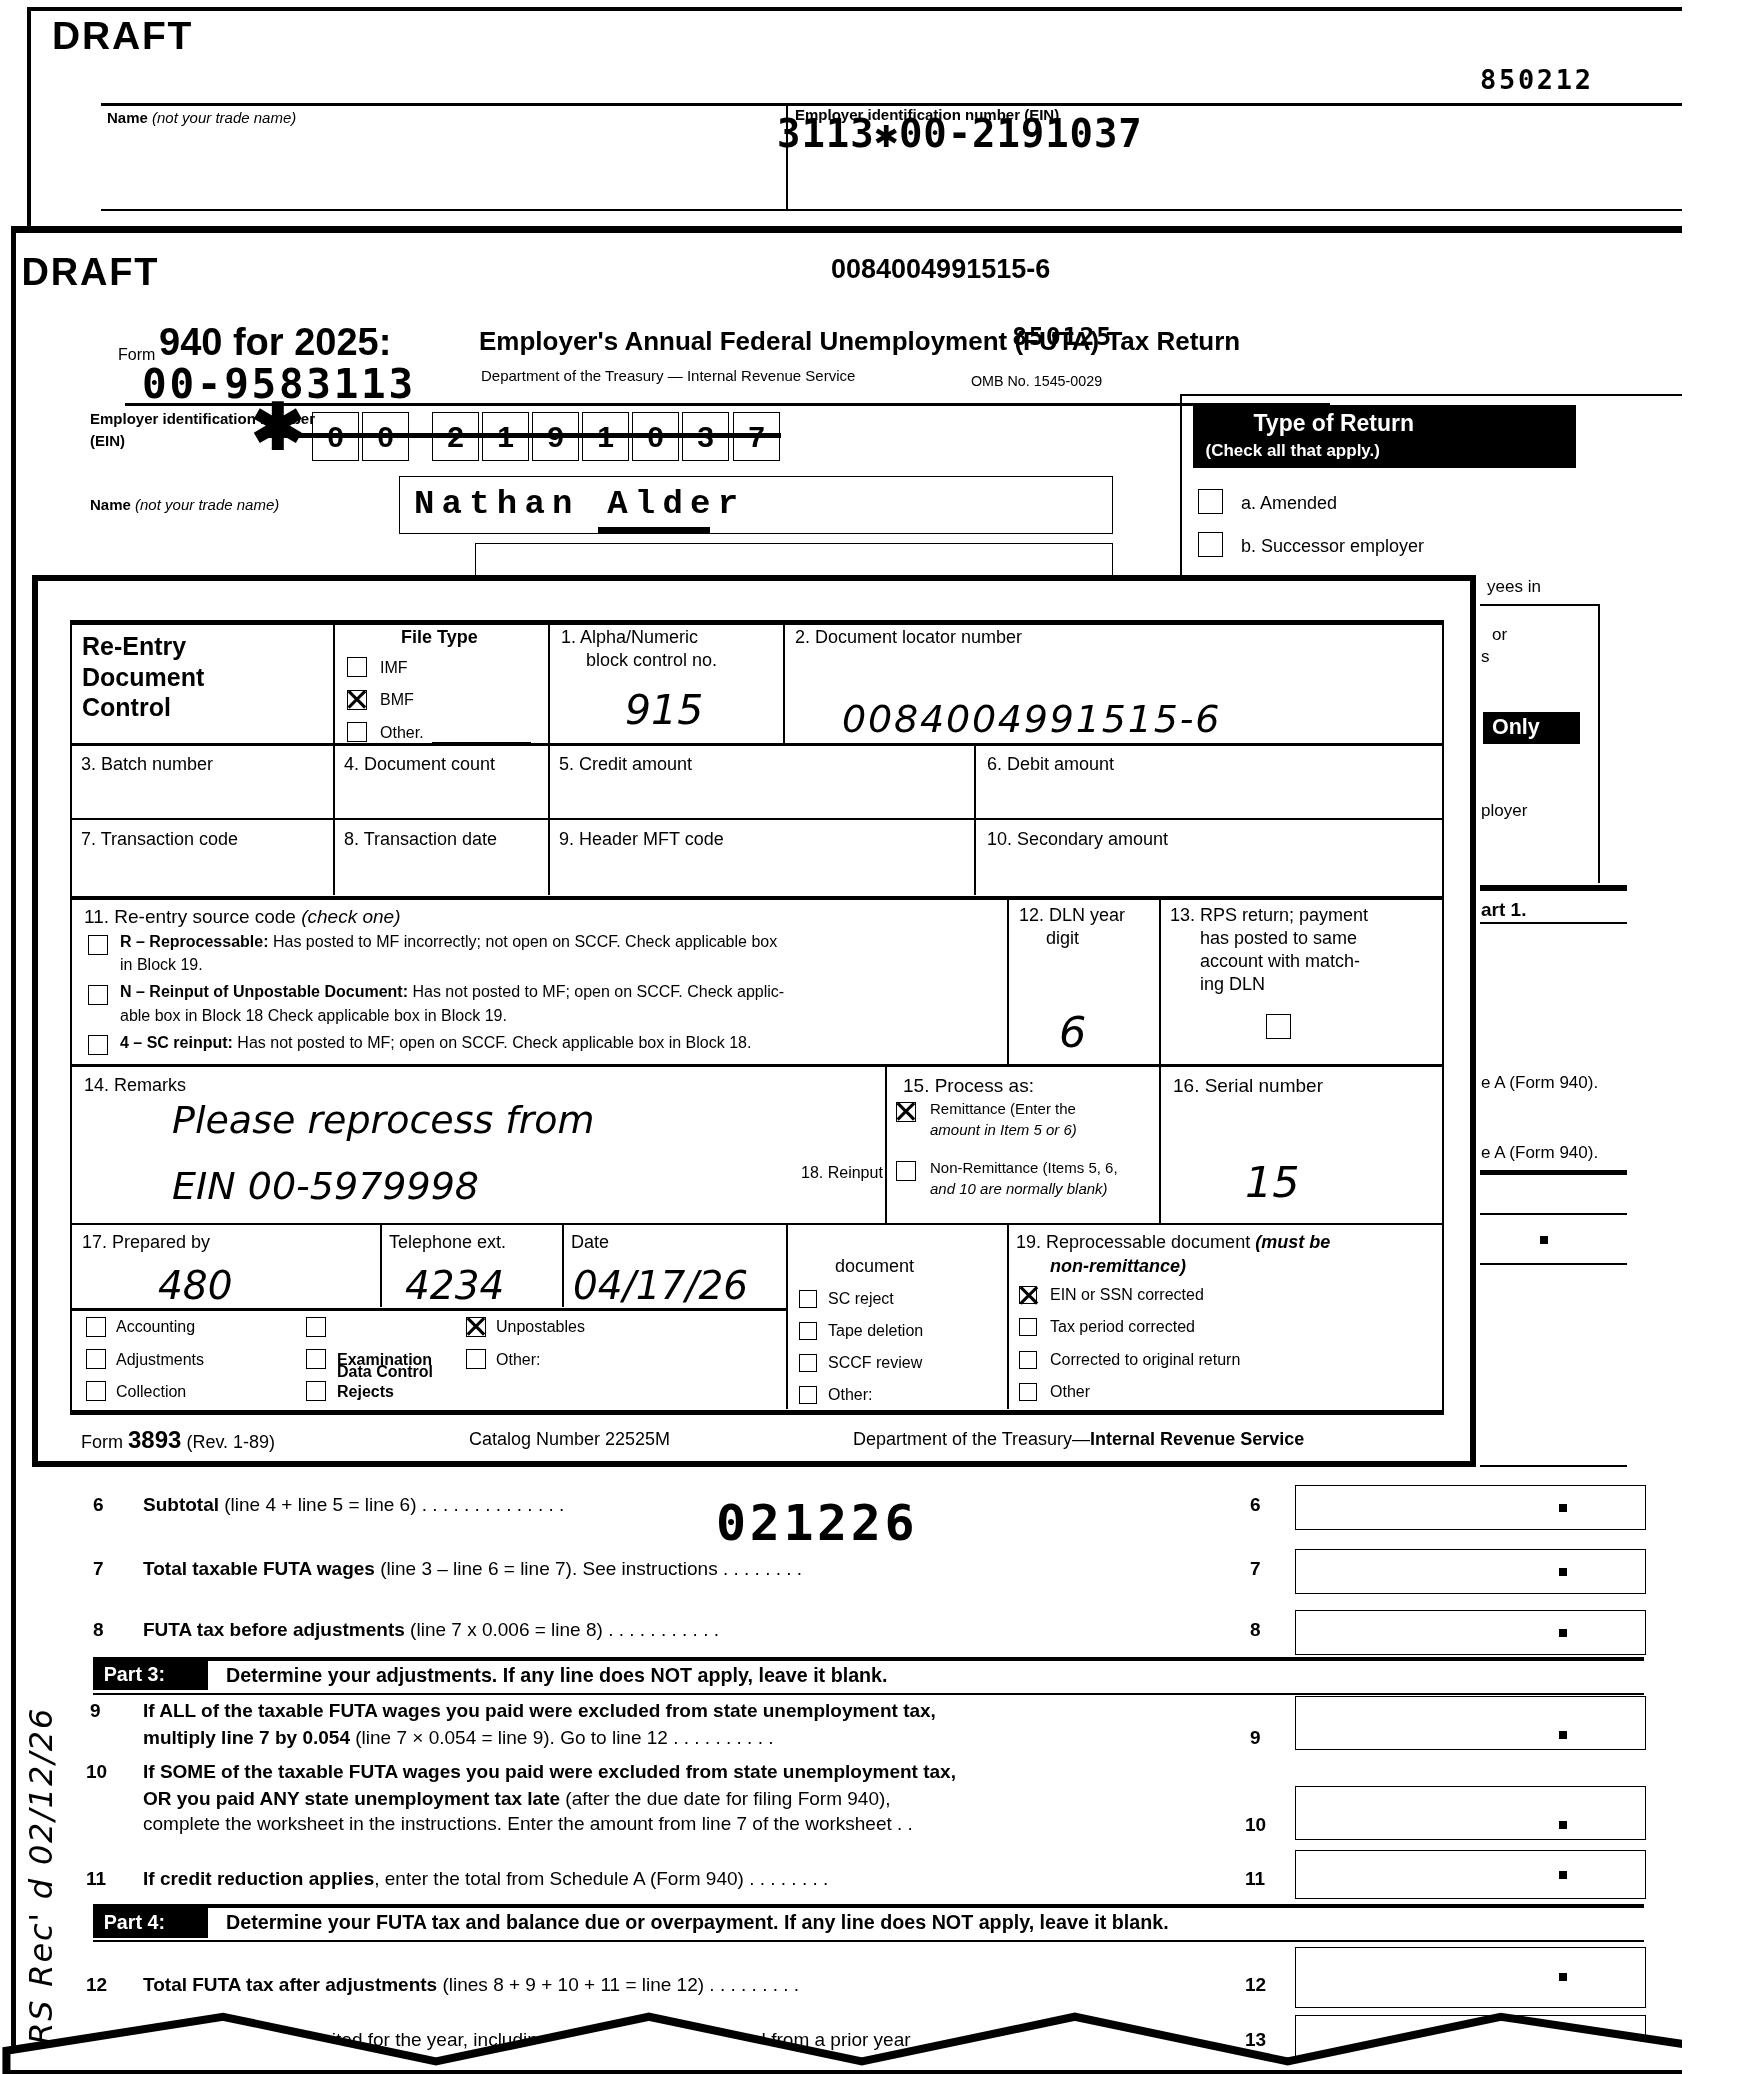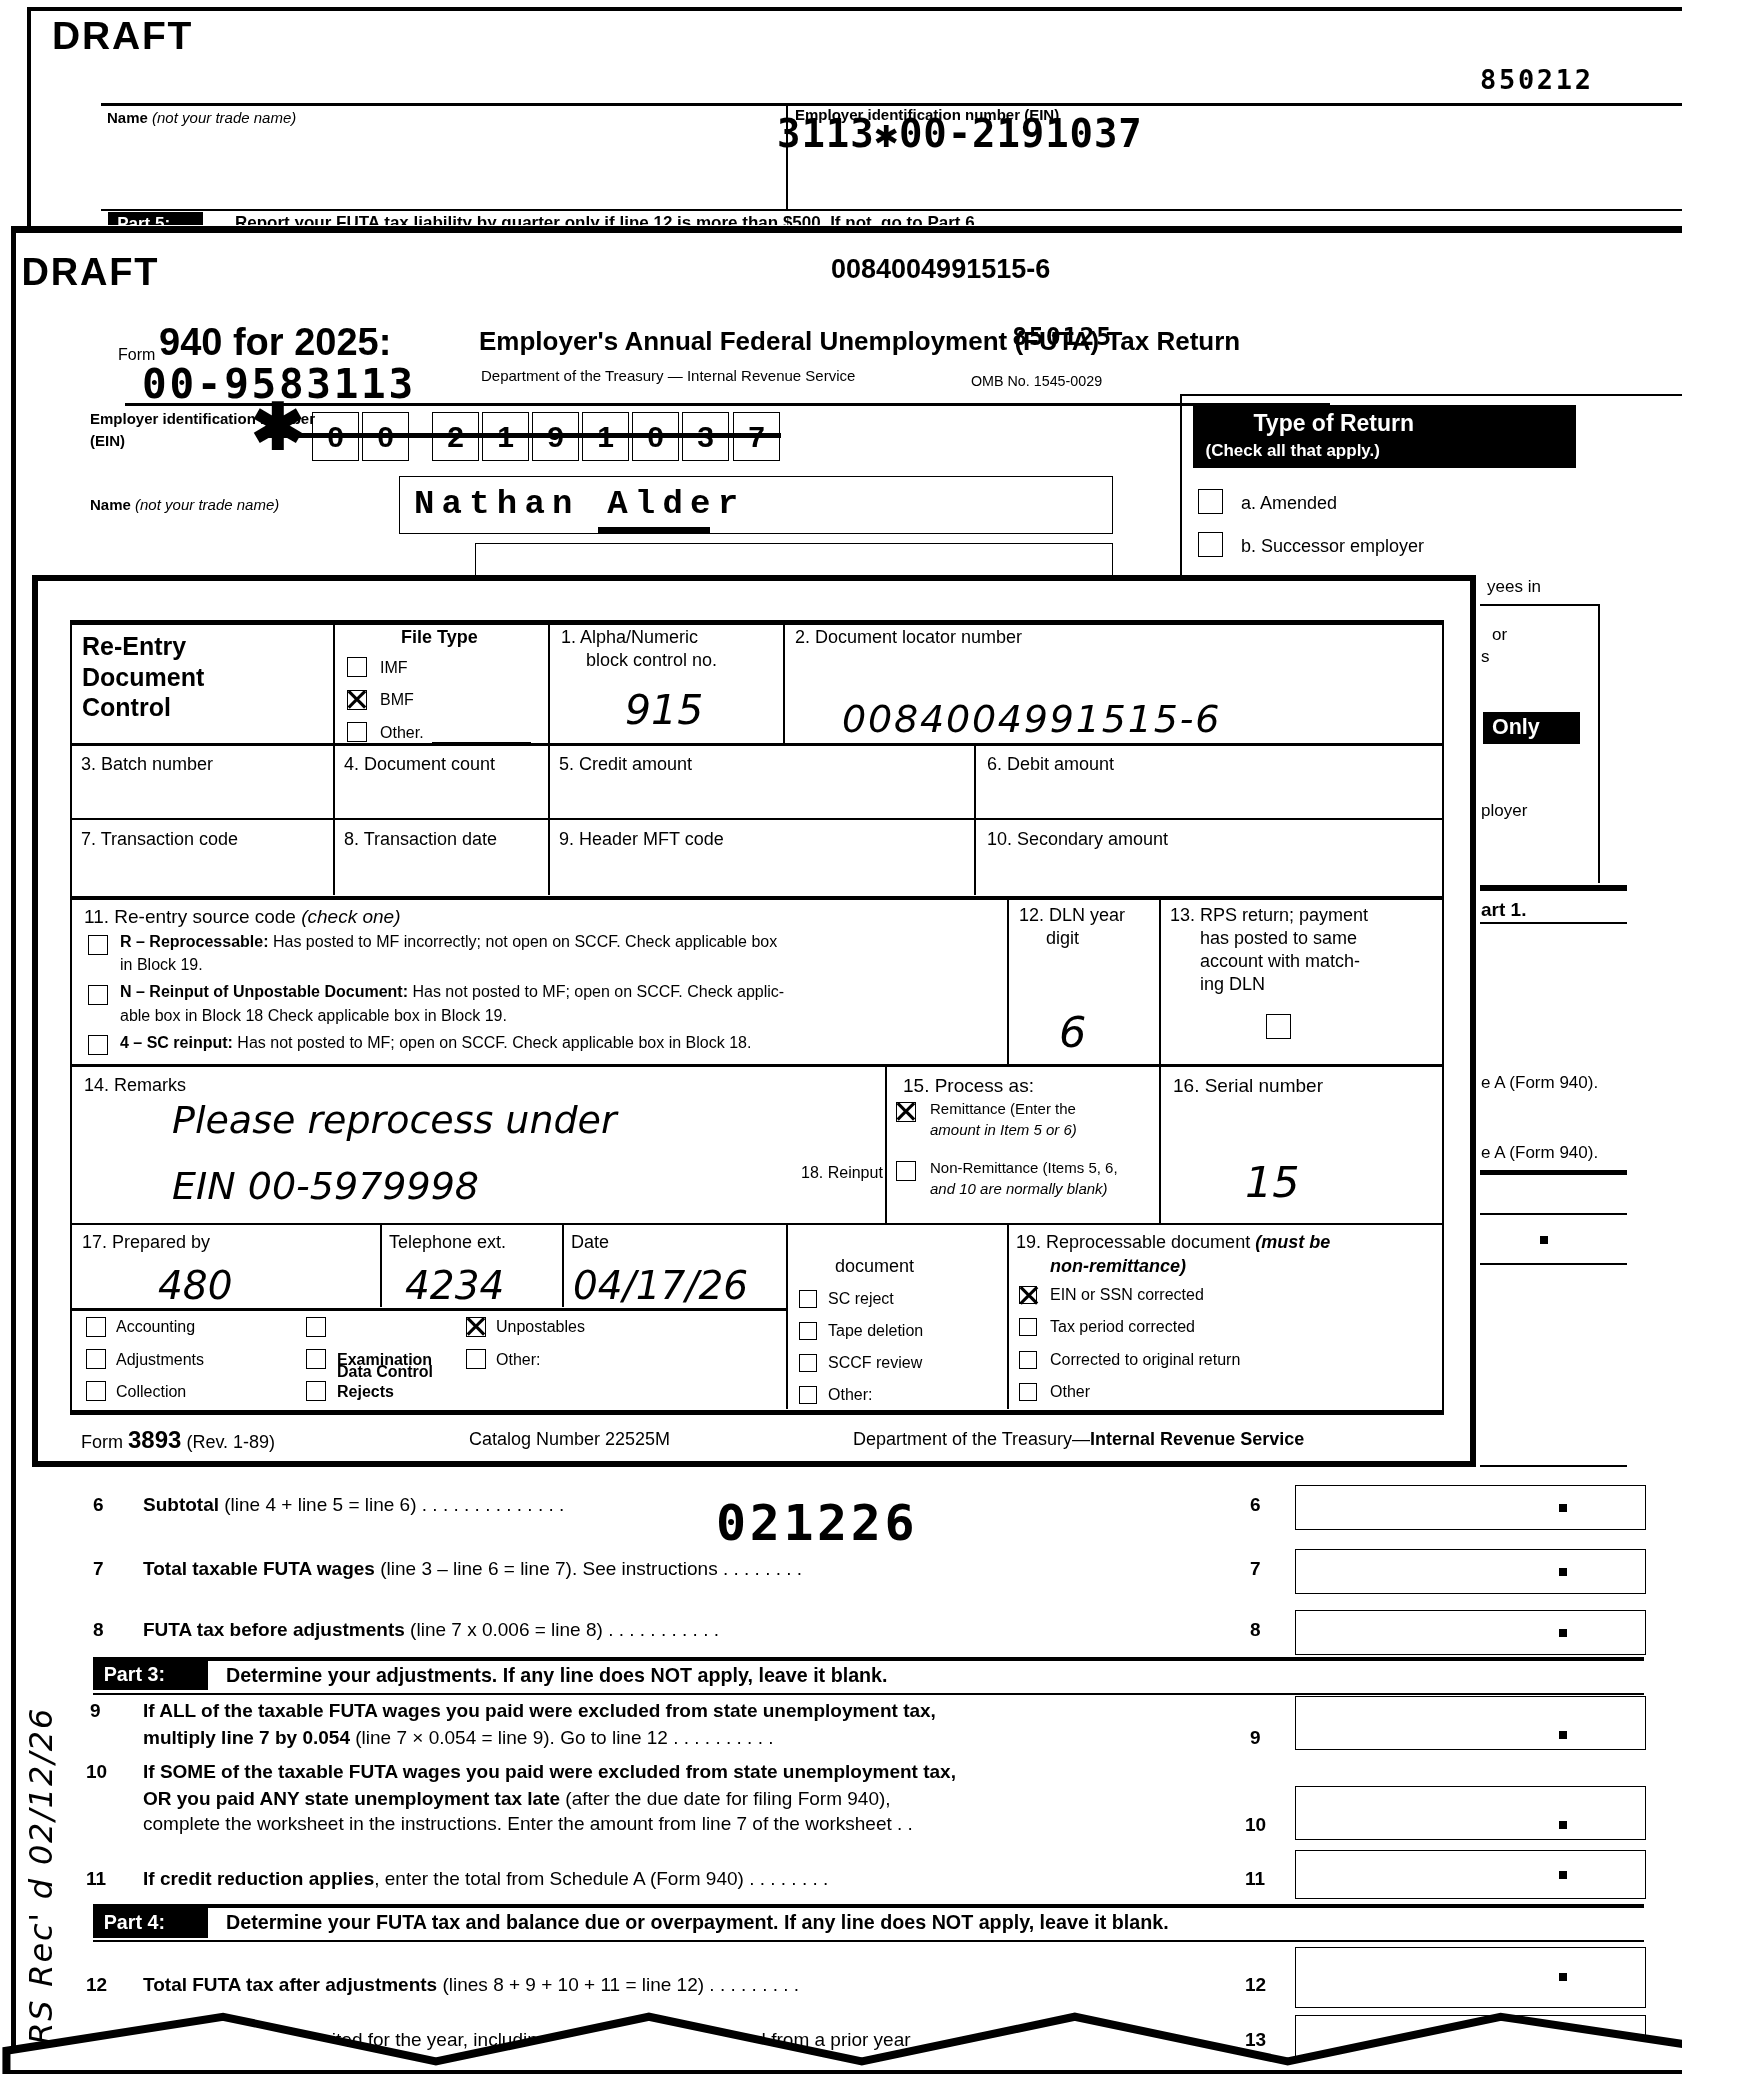--- a/index.html
+++ b/index.html
@@ -34,24 +34,20 @@
   <div class="stamp" style="left:1480px;top:64px;font-size:27px;letter-spacing:2.7px;">850212</div>
   <div class="hl" style="left:101px;top:103px;width:1643px;height:2.7px;"></div>
   <div class="txt" style="left:107px;top:109px;font-size:15px;">
     <span class="b">Name</span>
     <span class="i">(not your trade name)</span>
   </div>
   <div class="vl" style="left:786px;top:103px;width:1.8px;height:107px;"></div>
   <div class="txt b" style="left:795px;top:106px;font-size:15px;">Employer identification number (EIN)</div>
   <div class="stamp" style="left:777px;top:111px;font-size:39px;letter-spacing:0.9px;">3113✱00-2191037</div>
   <div class="hl" style="left:101px;top:209px;width:1643px;height:1.8px;"></div>
-  <div class="abs clip" style="left:101px;top:210px;width:1643px;height:15px;">
-    <span class="blackbar" style="left:7.2px;top:1.8px;width:86px;height:23px;font-size:17px;padding:1.8px 0 0 9px;">Part 5:</span>
-    <span class="txt b" style="left:134px;top:2.7px;font-size:17px;">Report your FUTA tax liability by quarter only if line 12 is more than $500. If not, go to Part 6.</span>
-  </div>
 
   <div class="abs" style="left:10.7px;top:226px;width:1703px;height:1838px;background:#fff;"></div>
   <div class="hl" style="left:10.7px;top:226px;width:1703px;height:7.2px;"></div>
   <div class="vl" style="left:10.7px;top:226px;width:5.4px;height:1831px;"></div>
   <div class="vl" style="left:1709px;top:226px;width:5.4px;height:1823px;"></div>
 
   <div class="vl" style="left:1745px;top:7.2px;width:5.4px;height:1567px;"></div>
   <div class="hl" style="left:1714px;top:1569px;width:36px;height:5.4px;"></div>
 
   <div class="txt b" style="left:21.5px;top:251px;font-size:38px;letter-spacing:1.8px;">DRAFT</div>
@@ -276,21 +272,21 @@
   <div class="hand" style="left:1059px;top:1007px;font-size:43px;">6</div>
   <div class="txt" style="left:1170px;top:905px;font-size:18px;">13. RPS return; payment</div>
   <div class="txt" style="left:1200px;top:928px;font-size:18px;">has posted to same</div>
   <div class="txt" style="left:1200px;top:951px;font-size:18px;">account with match-</div>
   <div class="txt" style="left:1200px;top:974px;font-size:18px;">ing DLN</div>
   <span class="cb big" style="left:1266px;top:1014px;"></span>
 
   <div class="vl" style="left:885px;top:1067px;width:1.8px;height:157px;"></div>
   <div class="vl" style="left:1159px;top:1067px;width:1.8px;height:157px;"></div>
   <div class="txt" style="left:84px;top:1075px;font-size:18px;">14.  Remarks</div>
-  <div class="hand" style="left:172px;top:1098px;font-size:38px;">Please reprocess under</div>
+  <div class="hand" style="left:172px;top:1098px;font-size:38px;">Please reprocess from</div>
   <div class="hand" style="left:172px;top:1164px;font-size:38px;">EIN 00-5979998</div>
   <div class="txt" style="left:903px;top:1075px;font-size:19px;">15.  Process as:</div>
   <span class="cb checked" style="left:896px;top:1102px;"></span>
   <div class="txt" style="left:930px;top:1100px;font-size:15px;">Remittance (Enter the</div>
   <div class="txt i" style="left:930px;top:1121px;font-size:15px;">amount in Item 5 or 6)</div>
   <span class="cb" style="left:896px;top:1161px;"></span>
   <div class="txt" style="left:930px;top:1159px;font-size:15px;">Non-Remittance (Items 5, 6,</div>
   <div class="txt i" style="left:930px;top:1180px;font-size:15px;">and 10 are normally blank)</div>
   <div class="txt" style="left:1173px;top:1075px;font-size:19px;">16. Serial number</div>
   <div class="hand" style="left:1245px;top:1157px;font-size:43px;">15</div>

